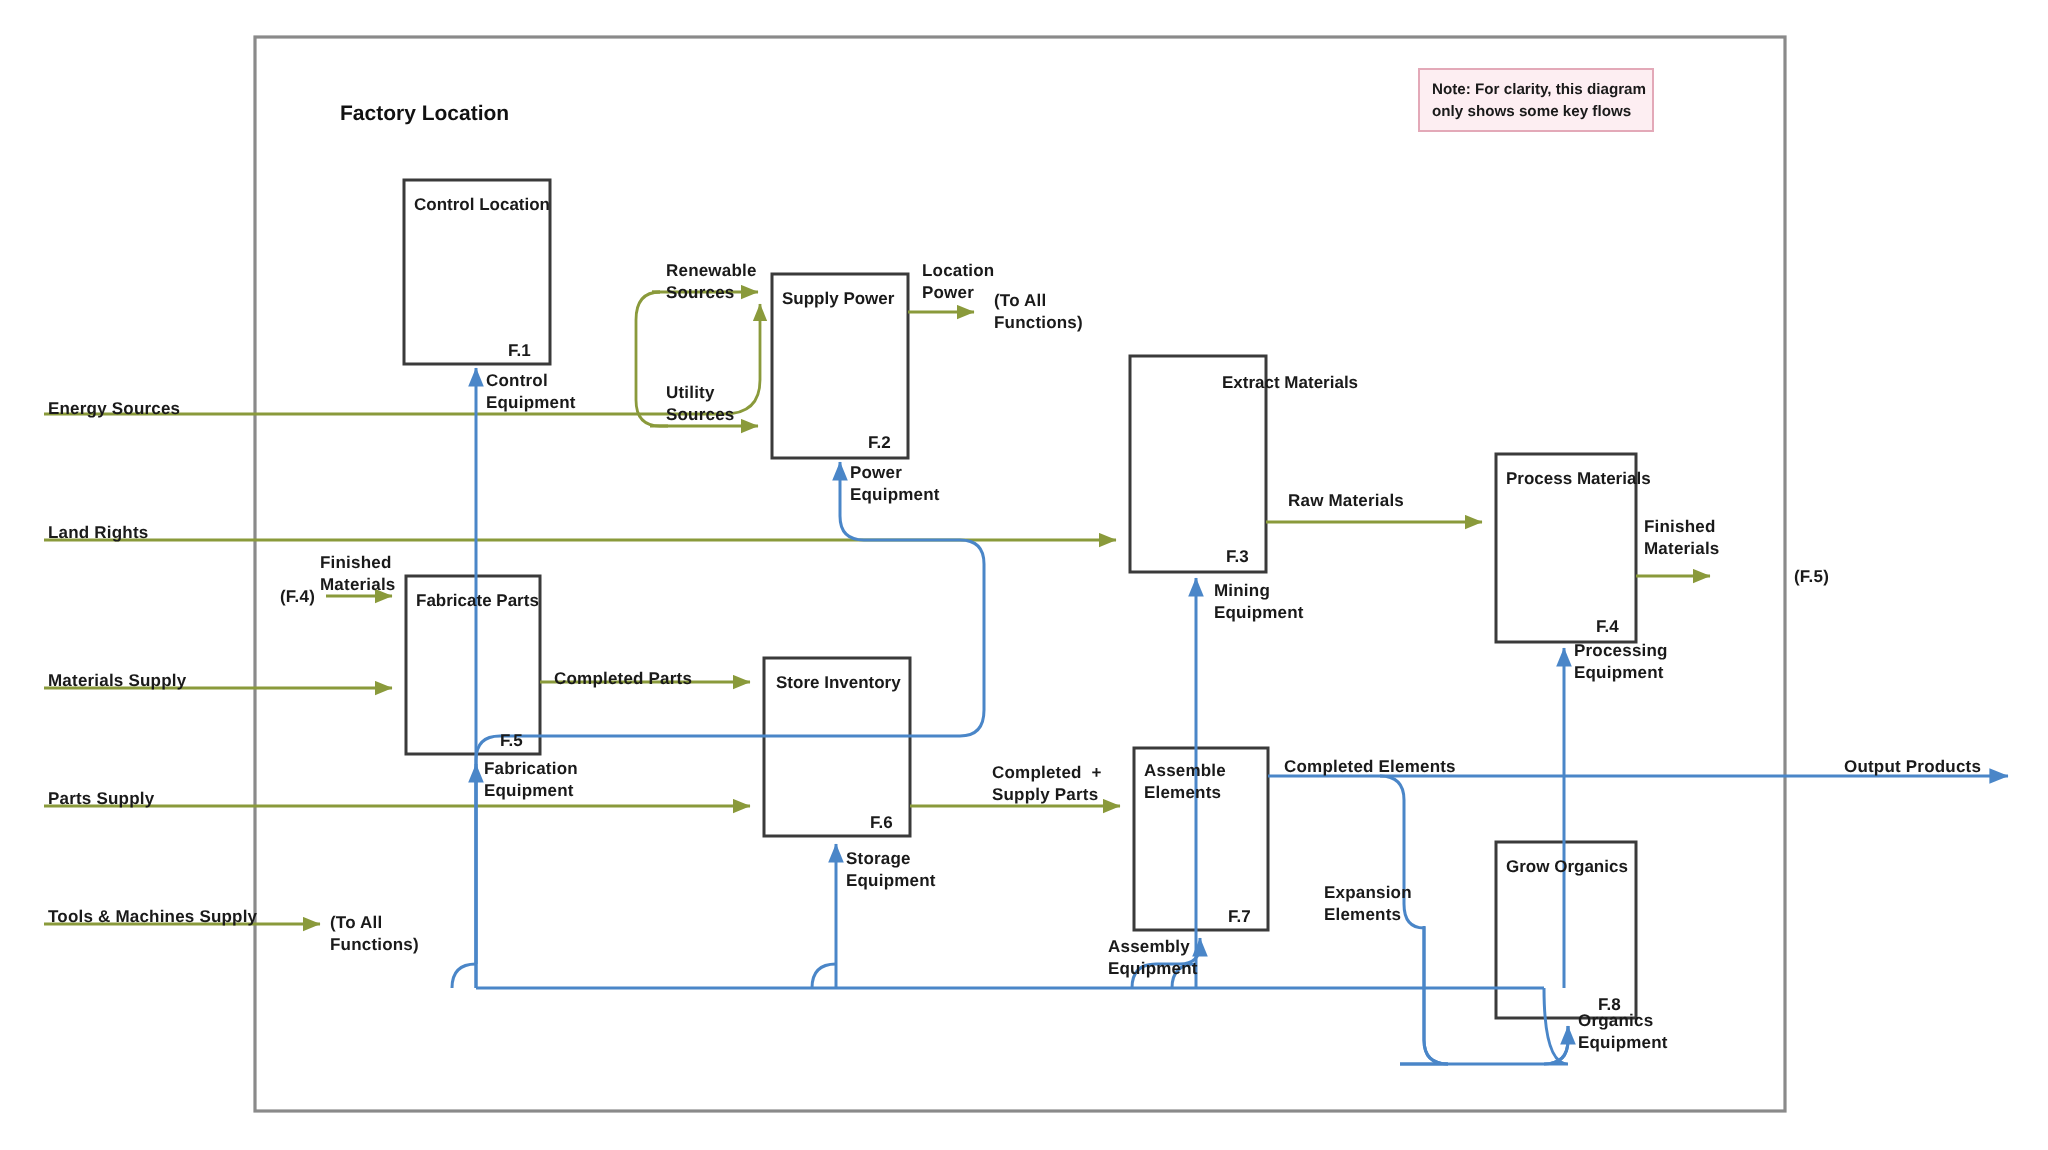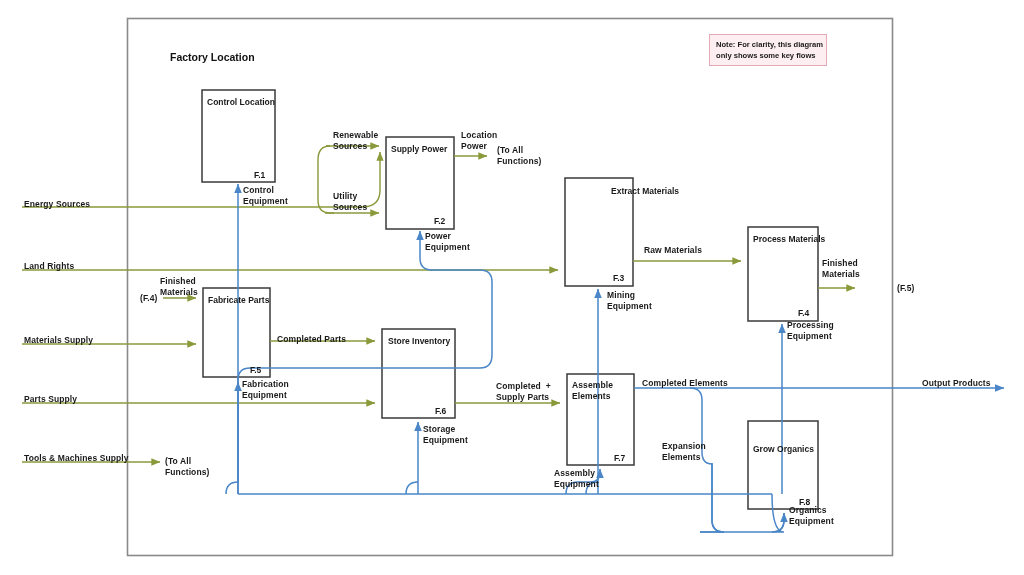--- a/index.html
+++ b/index.html
@@ -127,21 +127,21 @@
   <div class="boxtitle" style="left:208px;top:295px;">Fabricate Parts</div>
   <div class="boxid" style="left:250px;top:365px;">F.5</div>
 
   <div class="boxtitle" style="left:388px;top:336px;">Store Inventory</div>
   <div class="boxid" style="left:435px;top:406px;">F.6</div>
 
   <div class="lbl" style="left:572px;top:380px;">Assemble
 Elements</div>
   <div class="boxid" style="left:614px;top:453px;">F.7</div>
 
-  <div class="boxtitle" style="left:753px;top:428px;margin-top:16px;">Grow Organics</div>
+  <div class="boxtitle" style="left:753px;top:428px;">Grow Organics</div>
   <div class="boxid" style="left:799px;top:497px;">F.8</div>
 
   <div class="lbl" style="left:24px;top:199px;">Energy Sources</div>
   <div class="lbl" style="left:24px;top:261px;">Land Rights</div>
   <div class="lbl" style="left:24px;top:335px;">Materials Supply</div>
   <div class="lbl" style="left:24px;top:394px;">Parts Supply</div>
   <div class="lbl" style="left:24px;top:453px;">Tools &amp; Machines Supply</div>
 
   <div class="lbl" style="left:333px;top:130px;">Renewable
 Sources</div>

